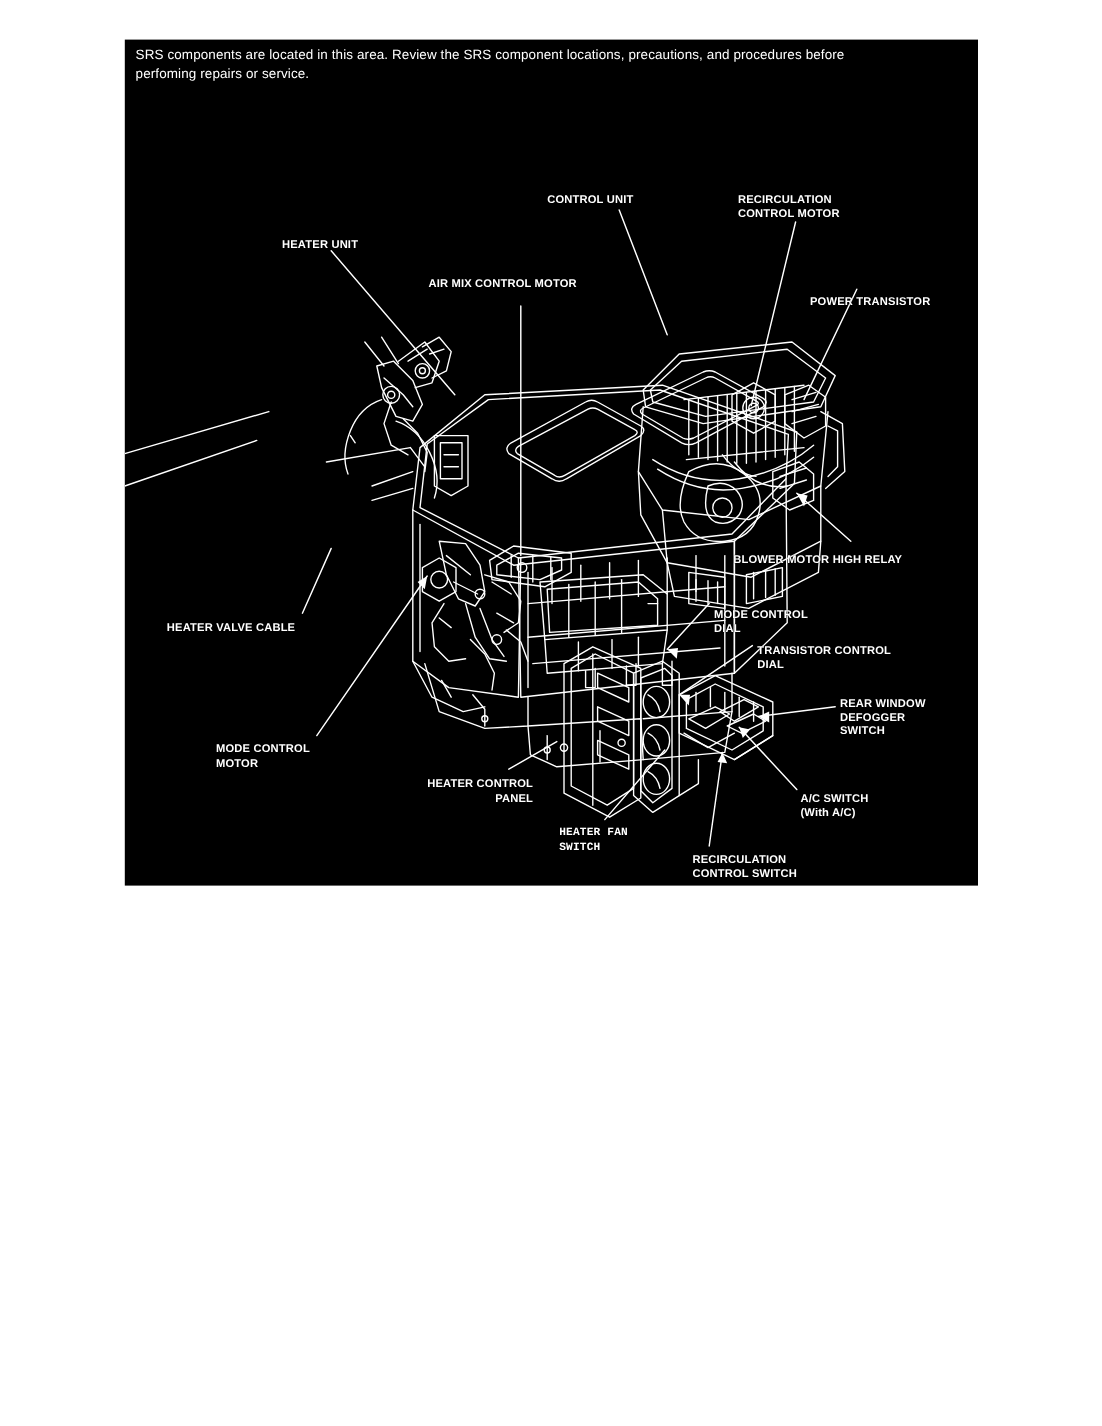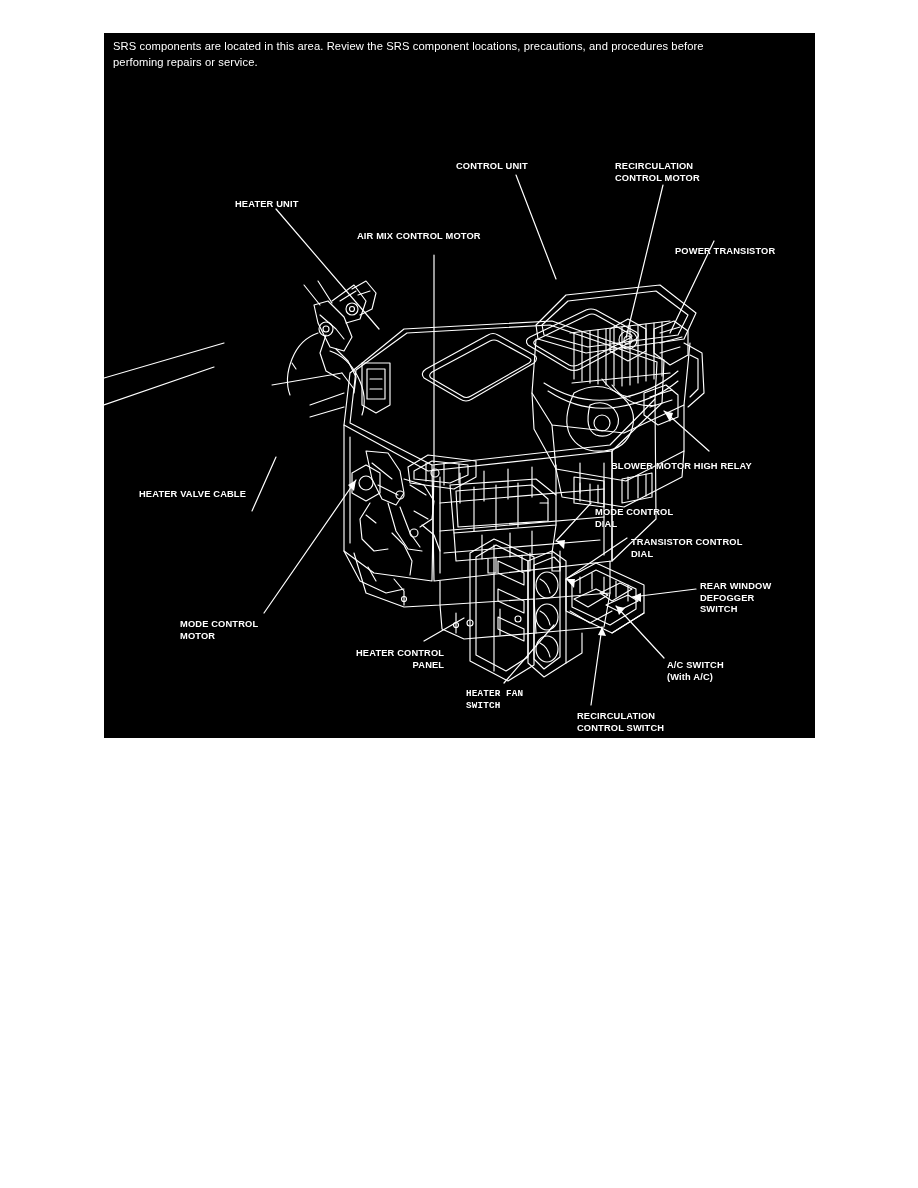--- a/index.html
+++ b/index.html
@@ -329,21 +329,21 @@
       </g>
     </svg>
 
     <div class="lbl" style="left:131px; top:166px;text-align:center;">HEATER UNIT</div>
     <div class="lbl" style="left:253px; top:198px;">AIR MIX CONTROL MOTOR</div>
     <div class="lbl" style="left:352px; top:128px;">CONTROL UNIT</div>
     <div class="lbl" style="left:511px; top:128px;">RECIRCULATION
 CONTROL MOTOR</div>
     <div class="lbl" style="left:571px; top:197px;margin-top:16px;">POWER TRANSISTOR</div>
     <div class="lbl" style="left:507px; top:428px;">BLOWER MOTOR HIGH RELAY</div>
-    <div class="lbl" style="left:35px; top:456px;">HEATER VALVE CABLE</div>
+    <div class="lbl" style="left:35px; top:485px;">HEATER VALVE CABLE</div>
     <div class="lbl" style="left:76px; top:586px;">MODE CONTROL
 MOTOR</div>
     <div class="lbl" style="left:252px; top:615px;text-align:right;">HEATER CONTROL
 PANEL</div>
     <div class="lbl" style="left:491px; top:474px;">MODE CONTROL
 DIAL</div>
     <div class="lbl" style="left:527px; top:504px;">TRANSISTOR CONTROL
 DIAL</div>
     <div class="lbl" style="left:596px; top:548px;">REAR WINDOW
 DEFOGGER

